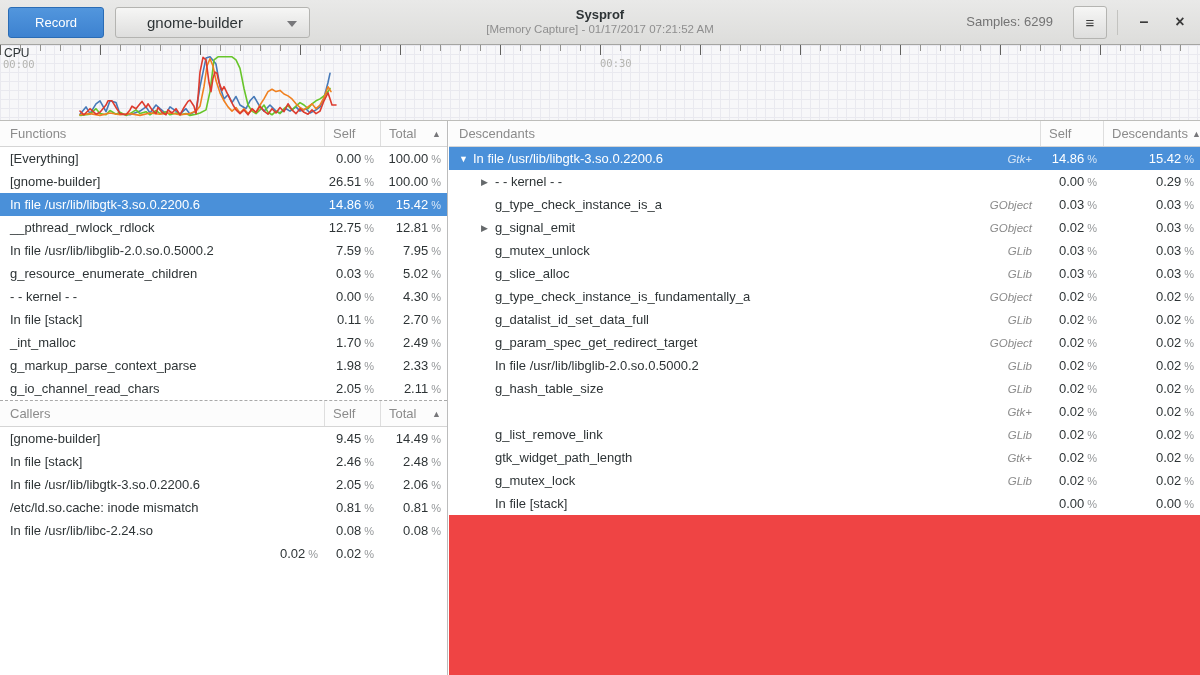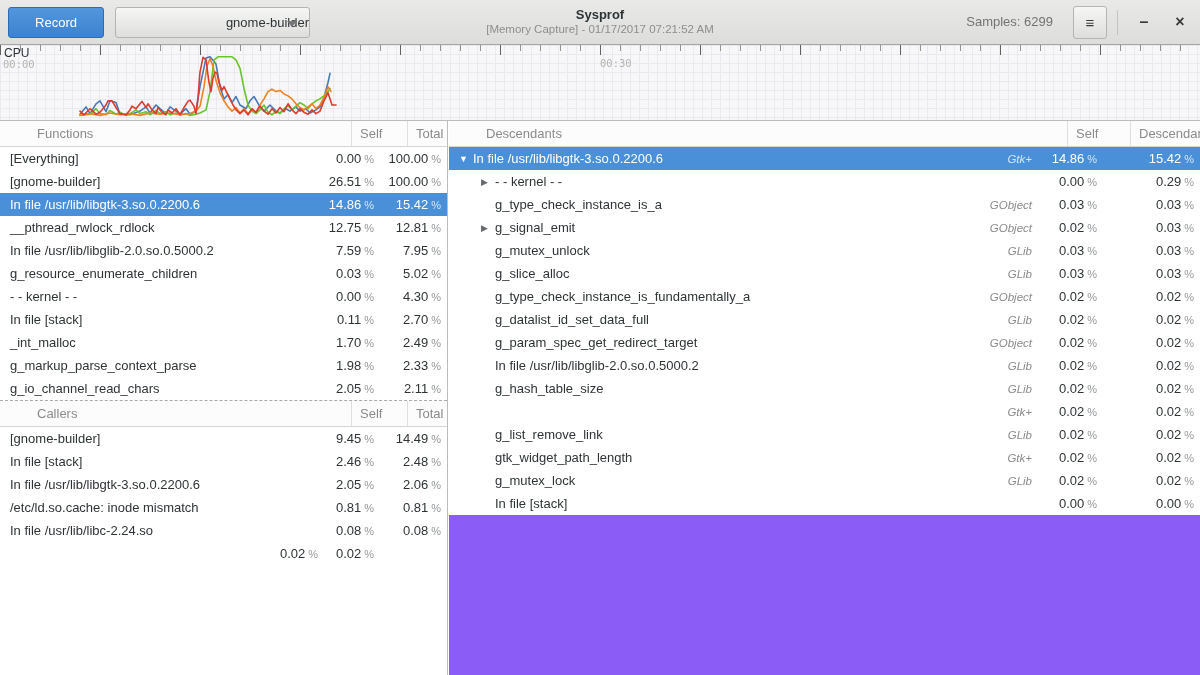--- a/index.html
+++ b/index.html
@@ -20,21 +20,21 @@
   .btn-record {
     position:absolute; left:8px; top:7px; width:96px; height:31px;
     background:linear-gradient(#5296dd, #3d82d0);
     border:1px solid #2a6cb5; border-radius:3px;
     color:#ffffff; font-size:13px; text-align:center; line-height:29px;
   }
   .btn-process {
     position:absolute; left:115px; top:7px; width:195px; height:31px;
     background:linear-gradient(#f6f6f5, #dededd);
     border:1px solid #b4b4b1; border-radius:3px;
-    color:#2e3436; font-size:13px; text-align:right; line-height:29px;padding-left:31px;
+    color:#2e3436; font-size:15px; text-align:left; line-height:29px;padding-left:31px;
   }
   .caret {
     position:absolute; right:12px; top:13px; width:0; height:0;
     border-left:5px solid transparent; border-right:5px solid transparent;
     border-top:6px solid #77777a;
   }
   .titlebox { position:absolute; left:0; right:0; top:0; height:45px; text-align:center; pointer-events:none; }
   .title   { margin-top:7px; font-weight:bold; font-size:13px; color:#2e3436; }
   .subtitle{ margin-top:1px; font-size:11.5px; color:#8e8e8e; }
   .samples { position:absolute; right:147px; top:14px; font-size:13px; color:#737373; }
@@ -62,29 +62,29 @@
     background-size:9px 9px;
     border-bottom:1px solid #bdbdba;
   }
   .timeline svg { position:absolute; left:0; top:0; }
   .cpu-label { position:absolute; left:4px; top:1px; font-size:12px; color:#2e3436; z-index:3; }
   .time-label { position:absolute; font-family:"DejaVu Sans Mono", monospace; font-size:10.5px; color:#b4b4b0; z-index:3; }
 
   
   .main { position:absolute; top:121px; left:0; right:0; bottom:0; background:#fff; }
   .panel-left  { position:absolute; left:0; top:0; bottom:0; width:448px; border-right:1px solid #bcbcbc; background:#fff; }
-  .panel-right { position:absolute; left:449px; top:0; bottom:0; right:0; background:#8b5cf6; }
+  .panel-right { position:absolute; left:449px; top:0; bottom:0; right:0; background:#ef4444; }
 
   .thead {
     display:grid; height:26px; background:#fcfcfc; border-bottom:1px solid #d5d5d5;
     color:#8b8b8b; font-size:13px; align-items:center;
   }
   .grid-l { grid-template-columns:1fr 56px 67px; }
   .grid-r { grid-template-columns:1fr 63px 97px; }
-  .thead .hc { height:100%; display:flex; align-items:center; padding:0 6px 0 8px;margin-left:27px; }
+  .thead .hc { height:100%; display:flex; align-items:center; padding:0 6px 0 8px; }
   .thead .hc:first-child { padding-left:10px; }
   .thead .hc + .hc { border-left:1px solid #dedede; }
   .sort-arrow { margin-left:auto; font-size:9px; color:#77777a; padding-left:4px; }
 
   .row { display:grid; height:23px; align-items:center; font-size:13px; color:#2e3436; background:#fff; }
   .row .cname { padding-left:10px; white-space:nowrap; overflow:hidden; display:flex; align-items:center; }
   .row .cval  { text-align:right; padding-right:6px; white-space:nowrap; }
   .pct { color:#95989a; font-size:11px; margin-left:3px; }
   .tag { margin-left:auto; color:#8b8b8b; font-size:11.5px; padding-right:8px;font-style:italic; }
   .row.selected { background:#4a90d9; color:#ffffff; }

